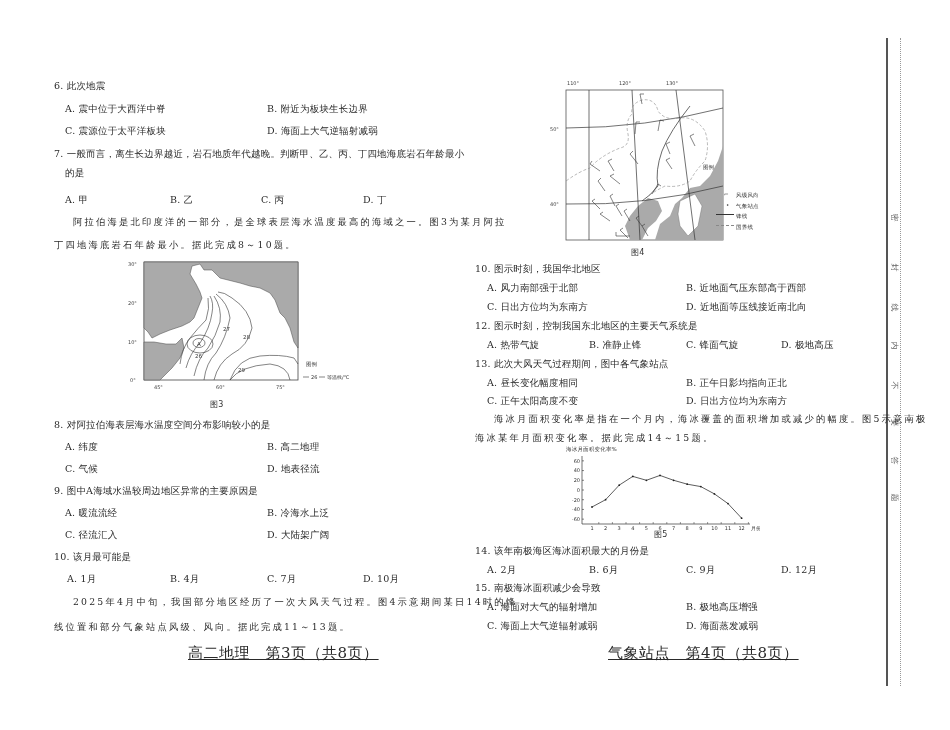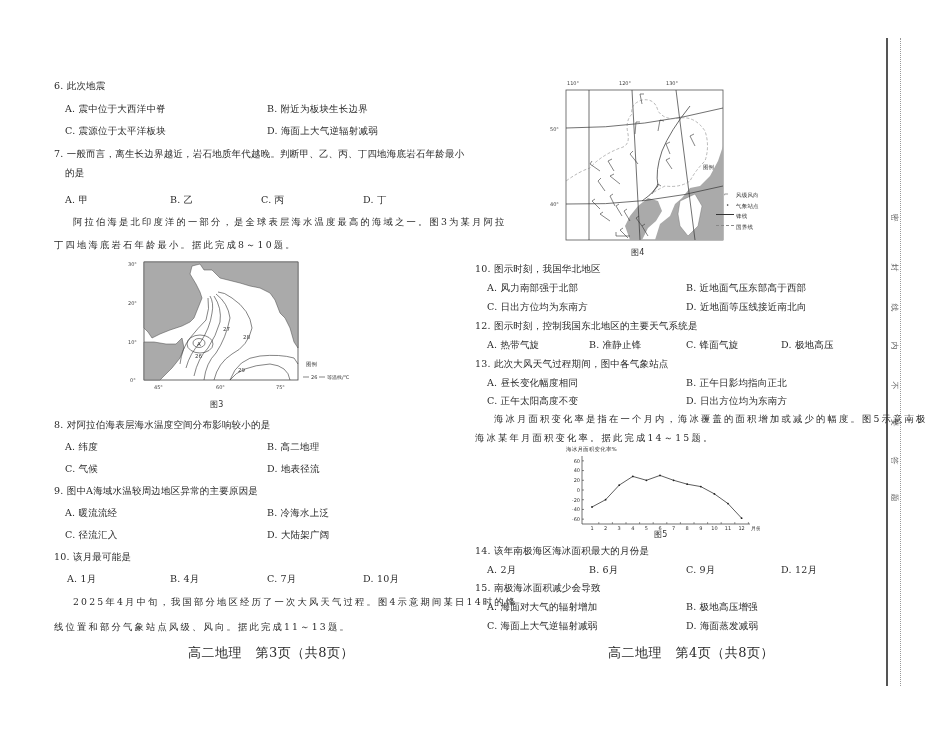--- a/index.html
+++ b/index.html
@@ -3,21 +3,21 @@
 <meta charset="utf-8">
 <style>
   html,body{margin:0;padding:0;background:#fff;}
   body{width:950px;height:730px;position:relative;overflow:hidden;font-family:"DejaVu Serif","Liberation Serif",serif;color:#2a2a2a;}
   .abs{position:absolute;}
   .t{position:absolute;font-size:9.5px;line-height:12px;white-space:nowrap;letter-spacing:0.2px;}
   .stem{font-size:9.5px;}
   .intro{letter-spacing:2.2px;font-size:9.3px;}
   .small{font-size:5.5px;color:#333;font-family:"DejaVu Sans","Liberation Sans",sans-serif;}
   .cap{font-size:8px;color:#333;font-family:"DejaVu Sans","Liberation Sans",sans-serif;}
-  .footer{font-size:13px;letter-spacing:0.5px;}
+  .footer{font-size:15px;letter-spacing:0.5px;text-decoration:underline;}
   .margin-line{position:absolute;left:886px;top:38px;width:1.5px;height:648px;background:#555;}
   .margin-dots{position:absolute;left:900px;top:38px;width:0;height:648px;border-left:1px dotted #999;}
   .margin-char{position:absolute;left:890px;font-size:8px;color:#666;transform:rotate(90deg);}
   svg text{font-family:"DejaVu Sans","Liberation Sans",sans-serif;}
 </style>
 </head>
 <body>
 
 <div class="margin-line"></div>
 <div class="margin-dots"></div>
@@ -262,14 +262,14 @@
   <div class="t" style="left:589px;top:564px">B. 6月</div>
   <div class="t" style="left:686px;top:564px">C. 9月</div>
   <div class="t" style="left:781px;top:564px">D. 12月</div>
 
   <div class="t stem" style="left:475px;top:582px">15. 南极海冰面积减少会导致</div>
   <div class="t" style="left:487px;top:601px">A. 海面对大气的辐射增加</div>
   <div class="t" style="left:686px;top:601px">B. 极地高压增强</div>
   <div class="t" style="left:487px;top:620px">C. 海面上大气逆辐射减弱</div>
   <div class="t" style="left:686px;top:620px">D. 海面蒸发减弱</div>
 
-  <div class="t footer" style="left:608px;top:647px">高二地理　第4页（共8页）</div>
+  <div class="t footer" style="left:608px;top:647px">气象站点　第4页（共8页）</div>
 </div>
 
 </body></html>

